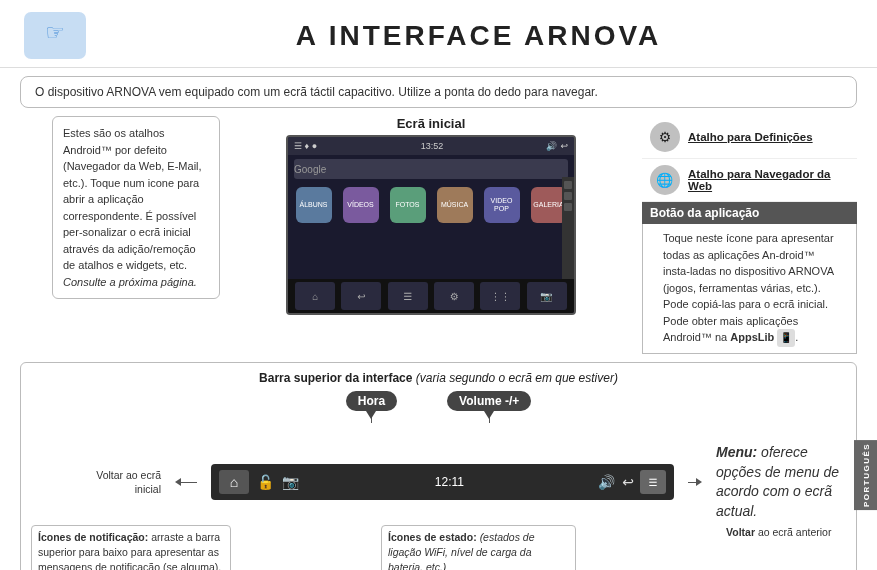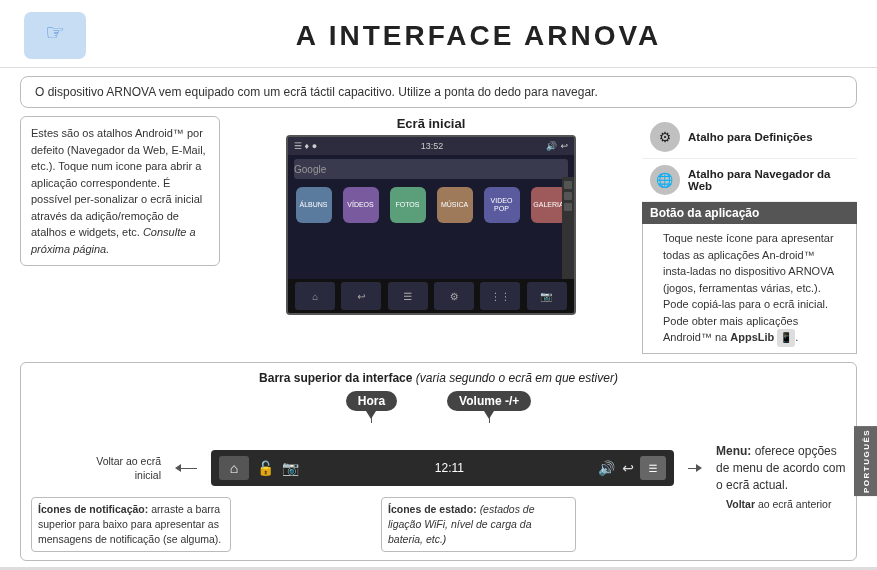--- a/index.html
+++ b/index.html
@@ -61,20 +61,21 @@
       width: 200px;
       flex-shrink: 0;
     }
     .left-text-box {
       border: 1px solid #bbb;
       border-radius: 6px;
       padding: 8px 10px;
       font-size: 11px;
       line-height: 1.5;
       color: #333;
+      margin-left: 32px;
     }
     .left-text-box em {
       font-style: italic;
     }
 
     
     .center-col {
       flex: 1;
       display: flex;
       flex-direction: column;
@@ -199,20 +200,21 @@
       background: #c8c8c8;
       flex-shrink: 0;
       display: flex;
       align-items: center;
       justify-content: center;
       font-size: 14px;
     }
     .right-label {
       font-size: 11.5px;
       font-weight: bold;
+      text-decoration: underline;
     }
     .right-section-header {
       background: #555;
       color: #fff;
       padding: 4px 8px;
       font-size: 12px;
       font-weight: bold;
     }
     .right-description {
       font-size: 11px;
@@ -547,21 +549,21 @@
           <span class="sb-icon">↩</span>
           <div class="sb-menu-btn">☰</div>
         </div>
       </div>
 
       <div style="display:flex; align-items:center;">
         <div class="arrow-line-h" style="width:8px;"></div>
         <div class="arrow-head-right"></div>
       </div>
 
-      <div style="width:130px; font-size:12px; line-height:1.4; color:#333;">
+      <div style="width:130px; font-size:14px; line-height:1.4; color:#333;font-style:italic;">
         <strong>Menu:</strong>
         <span>oferece opções de menu de acordo com o ecrã actual.</span>
       </div>
     </div>
 
     <div class="annotations-row">
 
       <div class="annotation-box" style="border:1px solid #bbb; border-radius:4px; padding:4px 6px; max-width:200px;">
         <strong>Ícones de notificação:</strong>
         <span>arraste a barra superior para baixo para apresentar as mensagens de notificação (se alguma).</span>

